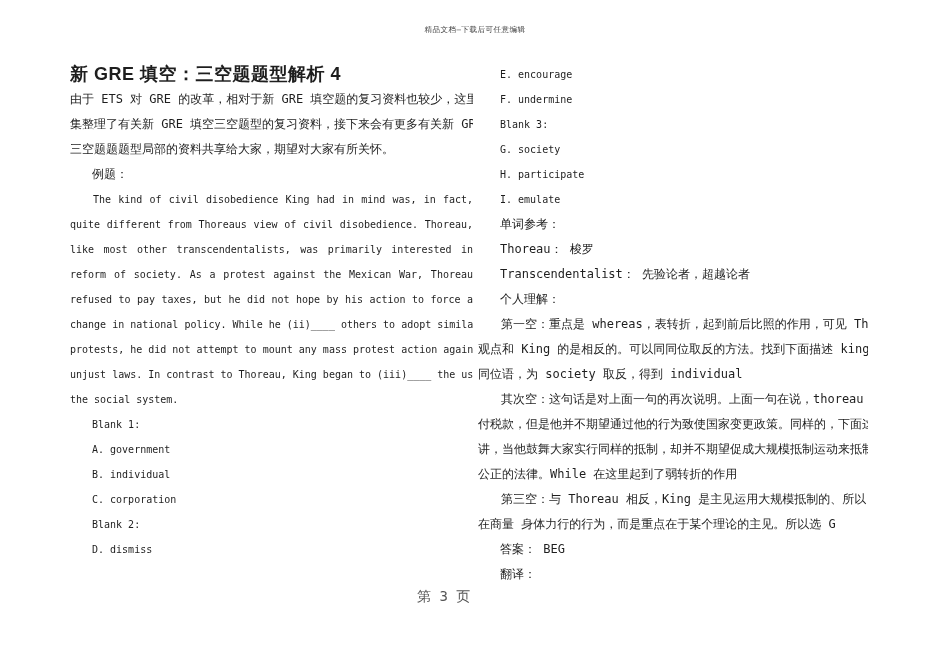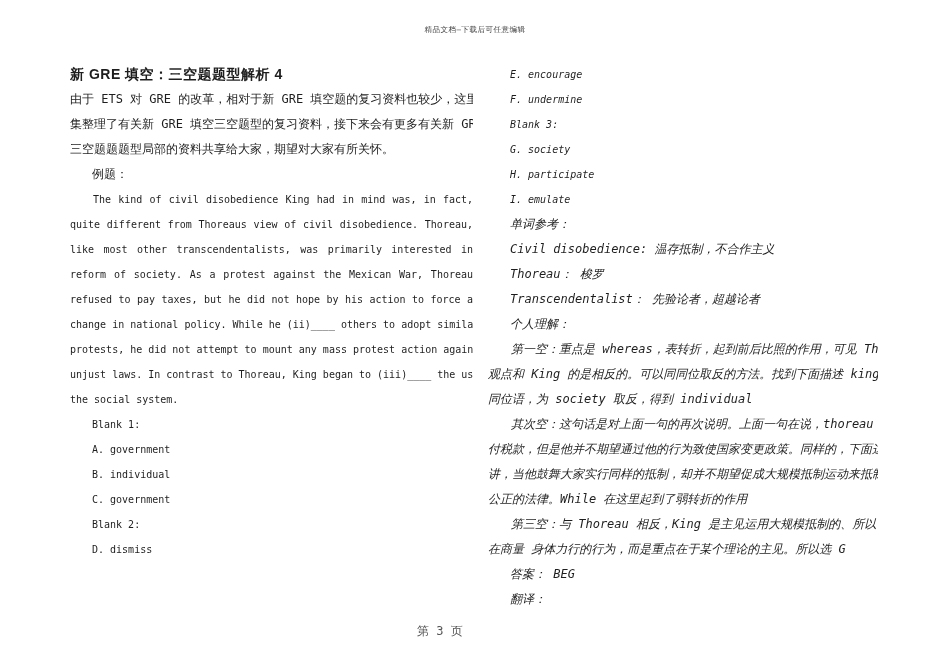--- a/index.html
+++ b/index.html
@@ -15,50 +15,50 @@
 
   .watermark {
     position:absolute; top:25px; left:0; right:0;
     text-align:center;
     font-size:7.5px; letter-spacing:0.5px;
     color:#3d3d3d;
   }
 
   .col { position:absolute; top:62px; }
   .col-left  { left:70px;  width:403px; }
-  .col-right { left:488px; width:390px;font-style:italic; }
+  .col-right { left:478px; width:390px; }
 
   .ln {
     height:25px; line-height:25px;
     overflow:hidden;
     white-space:nowrap;
   }
   .zh { font-size:12px; }
   .en { font-size:10px; }
 
   .title-line {
     font-family:"Liberation Sans","DejaVu Sans",sans-serif;
     font-weight:bold;
-    font-size:14px;
+    font-size:18px;
     letter-spacing:0.5px;
   }
 
   
   .just .ln { text-align:justify; text-align-last:justify; }
   .just .ln:last-child { text-align-last:left; }
 
   
   .indent-first .ln:first-child { padding-left:23px; }
 
   
   .ind { padding-left:22px; }
 
   .footer {
-    position:absolute; top:623px; left:417px;
-    font-size:12px; color:#555;
+    position:absolute; top:588px; left:417px;
+    font-size:14px; color:#555;
   }
 </style>
 </head>
 <body>
 
 <div class="page">
 
   <div class="watermark">精品文档—下载后可任意编辑</div>
 
   <div class="col col-left">
@@ -83,21 +83,21 @@
         <div class="ln en">protests, he did not attempt to mount any mass protest action against</div>
         <div class="ln en">unjust laws. In contrast to Thoreau, King began to (iii)____ the use</div>
         <div class="ln en">the social system.</div>
       </div>
 
     <div class="ln en ind">Blank 1:</div>
 
     <div>
         <div class="ln en ind">A. government</div>
         <div class="ln en ind">B. individual</div>
-        <div class="ln en ind">C. government</div>
+        <div class="ln en ind">C. corporation</div>
       </div>
 
     <div class="ln en ind">Blank 2:</div>
 
     <div>
         <div class="ln en ind">D. dismiss</div>
       </div>
 
   </div>
 
@@ -112,21 +112,20 @@
 
     <div>
         <div class="ln en ind">G. society</div>
         <div class="ln en ind">H. participate</div>
         <div class="ln en ind">I. emulate</div>
       </div>
 
     <div class="ln zh ind">单词参考：</div>
 
     <div>
-        <div class="ln zh ind">Civil disobedience: 温存抵制，不合作主义</div>
         <div class="ln zh ind">Thoreau： 梭罗</div>
         <div class="ln zh ind">Transcendentalist： 先验论者，超越论者</div>
       </div>
 
     <div class="ln zh ind">个人理解：</div>
 
     <div class="just indent-first">
         <div class="ln zh">第一空：重点是 whereas，表转折，起到前后比照的作用，可见 Thoreau 的</div>
         <div class="ln zh">观点和 King 的是相反的。可以同同位取反的方法。找到下面描述 king 的那句的</div>
         <div class="ln zh">同位语，为 society 取反，得到 individual</div>

